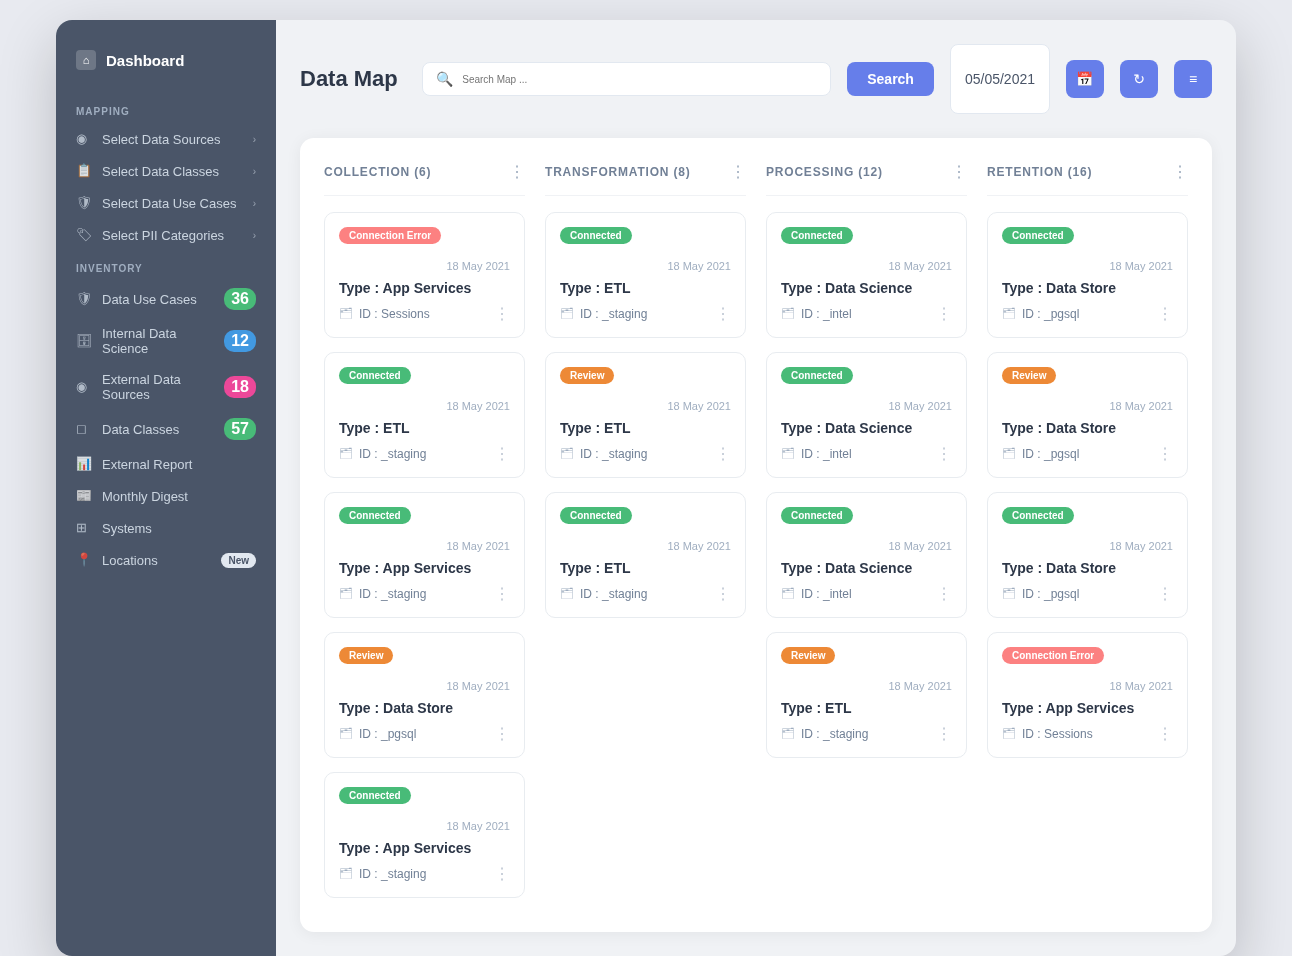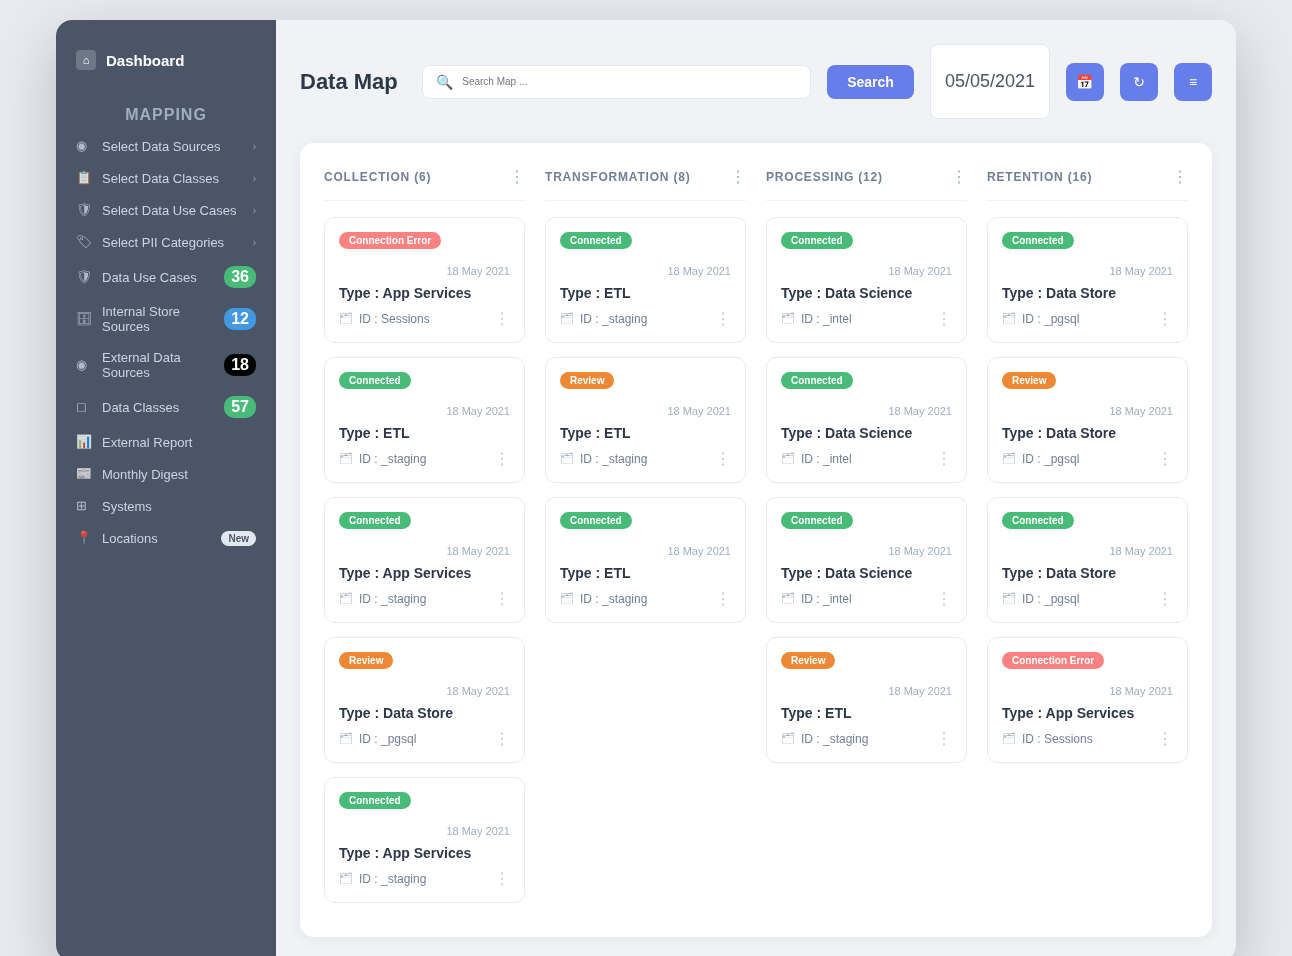--- a/index.html
+++ b/index.html
@@ -41,27 +41,26 @@
       font-size: 15px;
     }
     .sidebar-logo-icon {
       width: 20px; height: 20px;
       background: rgba(255,255,255,0.2);
       border-radius: 4px;
       display: flex; align-items: center; justify-content: center;
       font-size: 11px;
     }
     .sidebar-section-label {
-      font-size: 16px;
+      font-size: 10px;
       font-weight: 700;
       letter-spacing: 1px;
       text-transform: uppercase;
       color: #a0aec0;
       padding: 12px 20px 6px;
-      text-align: center;
     }
     .sidebar-item {
       display: flex;
       align-items: center;
       gap: 10px;
       padding: 8px 20px;
       cursor: pointer;
       font-size: 13px;
       color: #cbd5e0;
       position: relative;
@@ -77,21 +76,21 @@
       opacity: 0.6;
     }
     .sidebar-badge {
       padding: 2px 7px;
       border-radius: 10px;
       font-size: 16px;
       font-weight: 700;
       color: #fff;
     }
     .badge-green { background: #48bb78; }
-    .badge-orange { background: #000000; }
+    .badge-orange { background: #ec4899; }
     .badge-blue { background: #4299e1; }
     .badge-new {
       background: #e2e8f0;
       color: #4a5568;
       padding: 2px 7px;
       border-radius: 10px;
       font-size: 10px;
       font-weight: 700;
       margin-left: 48px;
     }
@@ -143,21 +142,21 @@
       padding: 9px 20px;
       font-size: 14px;
       font-weight: 600;
       cursor: pointer;
     }
     .date-input {
       background: #fff;
       border: 1px solid #e2e8f0;
       border-radius: 8px;
       padding: 26px 14px;
-      font-size: 18px;
+      font-size: 14px;
       color: #4a5568;
     }
     .header-icon-btn {
       width: 38px; height: 38px;
       background: #667eea;
       border: none;
       border-radius: 8px;
       cursor: pointer;
       display: flex; align-items: center; justify-content: center;
       color: #fff;
@@ -280,28 +279,29 @@
         <div class="sidebar-item">
           <span class="sidebar-item-icon">🛡</span>
           <span class="sidebar-item-label">Select Data Use Cases</span>
           <span class="sidebar-item-arrow">›</span>
         </div>
         <div class="sidebar-item">
           <span class="sidebar-item-icon">🏷</span>
           <span class="sidebar-item-label">Select PII Categories</span>
           <span class="sidebar-item-arrow">›</span>
         </div>
+        <div class="sidebar-section-label">INVENTORY</div>
         <div class="sidebar-item">
           <span class="sidebar-item-icon">🛡</span>
           <span class="sidebar-item-label">Data Use Cases</span>
           <span class="sidebar-badge badge-green">36</span>
         </div>
         <div class="sidebar-item">
           <span class="sidebar-item-icon">🗄</span>
-          <span class="sidebar-item-label">Internal Store Sources</span>
+          <span class="sidebar-item-label">Internal Data Science</span>
           <span class="sidebar-badge badge-blue">12</span>
         </div>
         <div class="sidebar-item">
           <span class="sidebar-item-icon">◉</span>
           <span class="sidebar-item-label">External Data Sources</span>
           <span class="sidebar-badge badge-orange">18</span>
         </div>
         <div class="sidebar-item">
           <span class="sidebar-item-icon">◻</span>
           <span class="sidebar-item-label">Data Classes</span>

